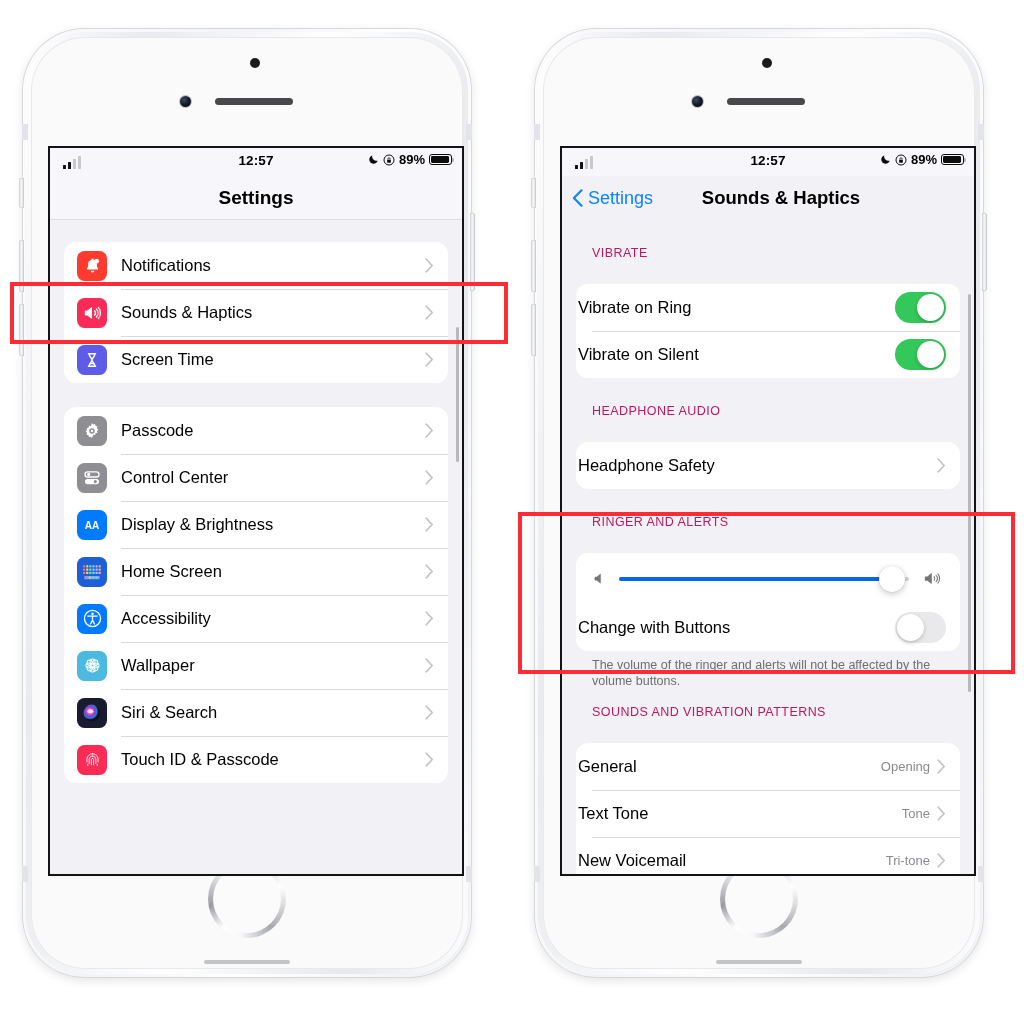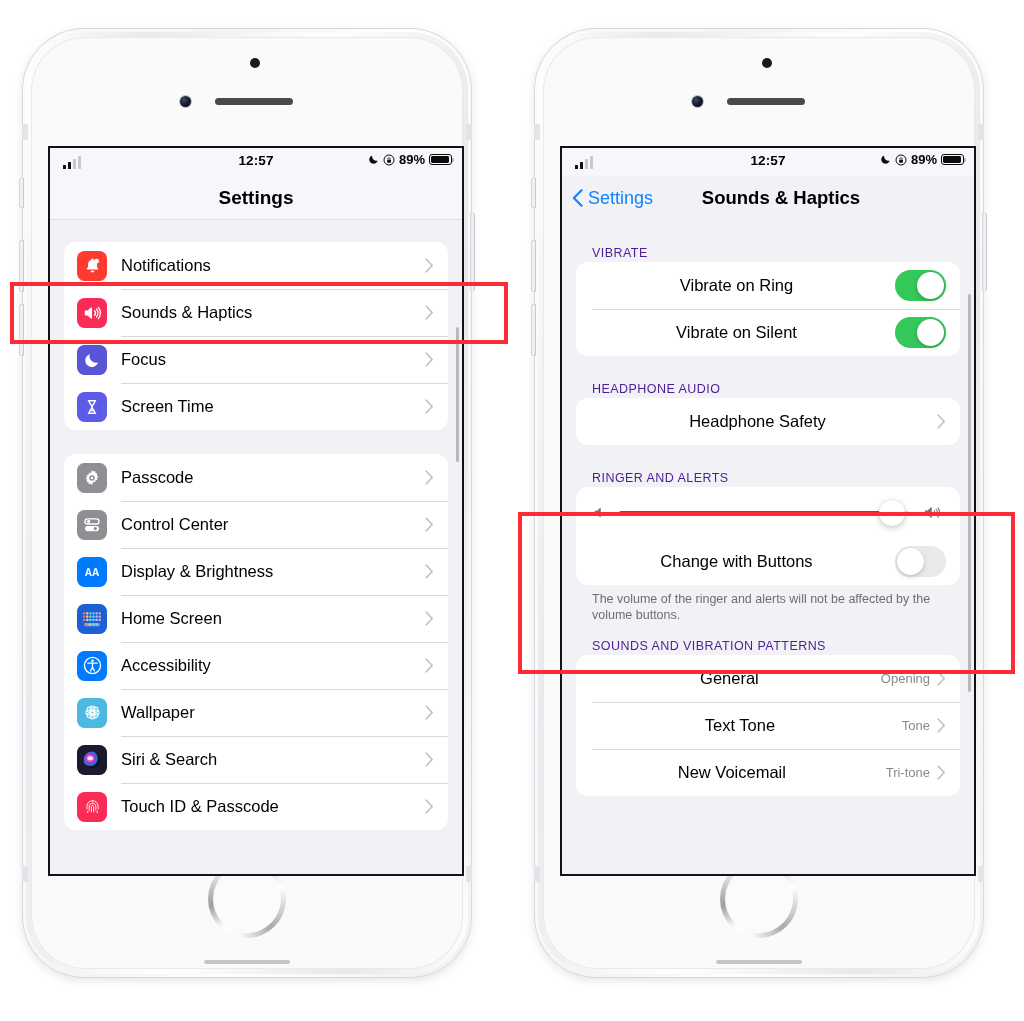--- a/index.html
+++ b/index.html
@@ -110,29 +110,29 @@
   .chev-back{ width:11px; height:18px; }
   .back-label{ font-size:18px; color:#0a84ff; }
   .navbar-back .title{ position:absolute; left:0; right:0; text-align:center;
                        font-size:18.5px; font-weight:bold; color:#000; padding-left:26px;}
 
   
   .content{ position:relative; height:calc(100% - 72px); background:#f2f1f6; overflow:hidden; }
 
   .group{ margin:0 14px; background:#ffffff; border-radius:12px; overflow:hidden; }
   .grp-gap{ height:22px; }
-  .sec-header{ font-size:12.5px; color:#4c1d95; letter-spacing:.45px;
-               padding:0 30px 2px; text-transform:uppercase; }
+  .sec-header{ font-size:12.5px; color:#be185d; letter-spacing:.45px;
+               padding:0 30px 24px; text-transform:uppercase; }
   .sec-footer{ font-size:12.5px; color:#6d6d72; padding:7px 30px 0; line-height:1.25; }
 
   .row{ display:flex; align-items:center; height:47px; padding-left:13px; position:relative; }
   .row + .row::before{ content:""; position:absolute; left:57px; right:0; top:0;
                        height:.5px; background:#d9d9dd; }
   .row.norow-icon + .row.norow-icon::before{ left:16px; }
-  .row.norow-icon{ padding-left:2px;text-align:center; }
+  .row.norow-icon{ padding-left:2px; }
   .row-icon{ width:30px; height:30px; border-radius:7.5px; flex:none;
              display:flex; align-items:center; justify-content:center; }
   .row-label{ flex:1; font-size:16.5px; color:#000; padding-left:14px; }
   .row.norow-icon .row-label{ padding-left:0; }
   .row-value{ font-size:13px; color:#8a8a8e; padding-right:7px; }
   .chev{ width:9px; height:15px; margin-right:14px; flex:none; }
 
   
   .toggle{ width:51px; height:31px; border-radius:16px; position:relative; flex:none;
            margin-right:14px; }
@@ -237,31 +237,20 @@
           <div class="row">
             <span class="row-icon" style="background:#fa2b56">
               <svg viewBox="0 0 24 24" width="20" height="20">
                 <path d="M10.8 5.4 6.6 9H4.2a.9.9 0 0 0-.9.9v4.2a.9.9 0 0 0 .9.9h2.4l4.2 3.6a.7.7 0 0 0 1.2-.55V5.95a.7.7 0 0 0-1.2-.55z" fill="#fff"></path>
                 <path d="M15 9.2a4.3 4.3 0 0 1 0 5.6" fill="none" stroke="#fff" stroke-width="1.6" stroke-linecap="round"></path>
                 <path d="M17.3 7.2a7.3 7.3 0 0 1 0 9.6" fill="none" stroke="#fff" stroke-width="1.6" stroke-linecap="round"></path>
                 <path d="M19.6 5.3a10.2 10.2 0 0 1 0 13.4" fill="none" stroke="#fff" stroke-width="1.6" stroke-linecap="round"></path>
               </svg>
             </span>
             <span class="row-label">Sounds &amp; Haptics</span>
-            <svg class="chev" viewBox="0 0 10 17">
-              <path d="M1.4 1.4 8 8.5l-6.6 7.1" fill="none" stroke="#c2c2c7" stroke-width="2" stroke-linecap="round" stroke-linejoin="round"></path>
-            </svg>
-          </div>
-          <div class="row">
-            <span class="row-icon" style="background:#5856d6">
-              <svg viewBox="0 0 24 24" width="18" height="18">
-                <path d="M20 15.3A8.6 8.6 0 0 1 9.2 4.3 8.7 8.7 0 1 0 20 15.3z" fill="#fff"></path>
-              </svg>
-            </span>
-            <span class="row-label">Focus</span>
             <svg class="chev" viewBox="0 0 10 17">
               <path d="M1.4 1.4 8 8.5l-6.6 7.1" fill="none" stroke="#c2c2c7" stroke-width="2" stroke-linecap="round" stroke-linejoin="round"></path>
             </svg>
           </div>
           <div class="row">
             <span class="row-icon" style="background:#5e5ce6">
               <svg viewBox="0 0 24 24" width="18" height="18">
                 <path d="M7.2 3.6h9.6M7.2 20.4h9.6" stroke="#fff" stroke-width="1.9" stroke-linecap="round"></path>
                 <path d="M8.3 3.9c0 3.9 3.7 5.2 3.7 8.1s-3.7 4.2-3.7 8.1M15.7 3.9c0 3.9-3.7 5.2-3.7 8.1s3.7 4.2 3.7 8.1" fill="none" stroke="#fff" stroke-width="1.9"></path>
                 <path d="M9.6 17.6c.9-1.5 2.4-1.9 2.4-1.9s1.5.4 2.4 1.9z" fill="#fff"></path>

